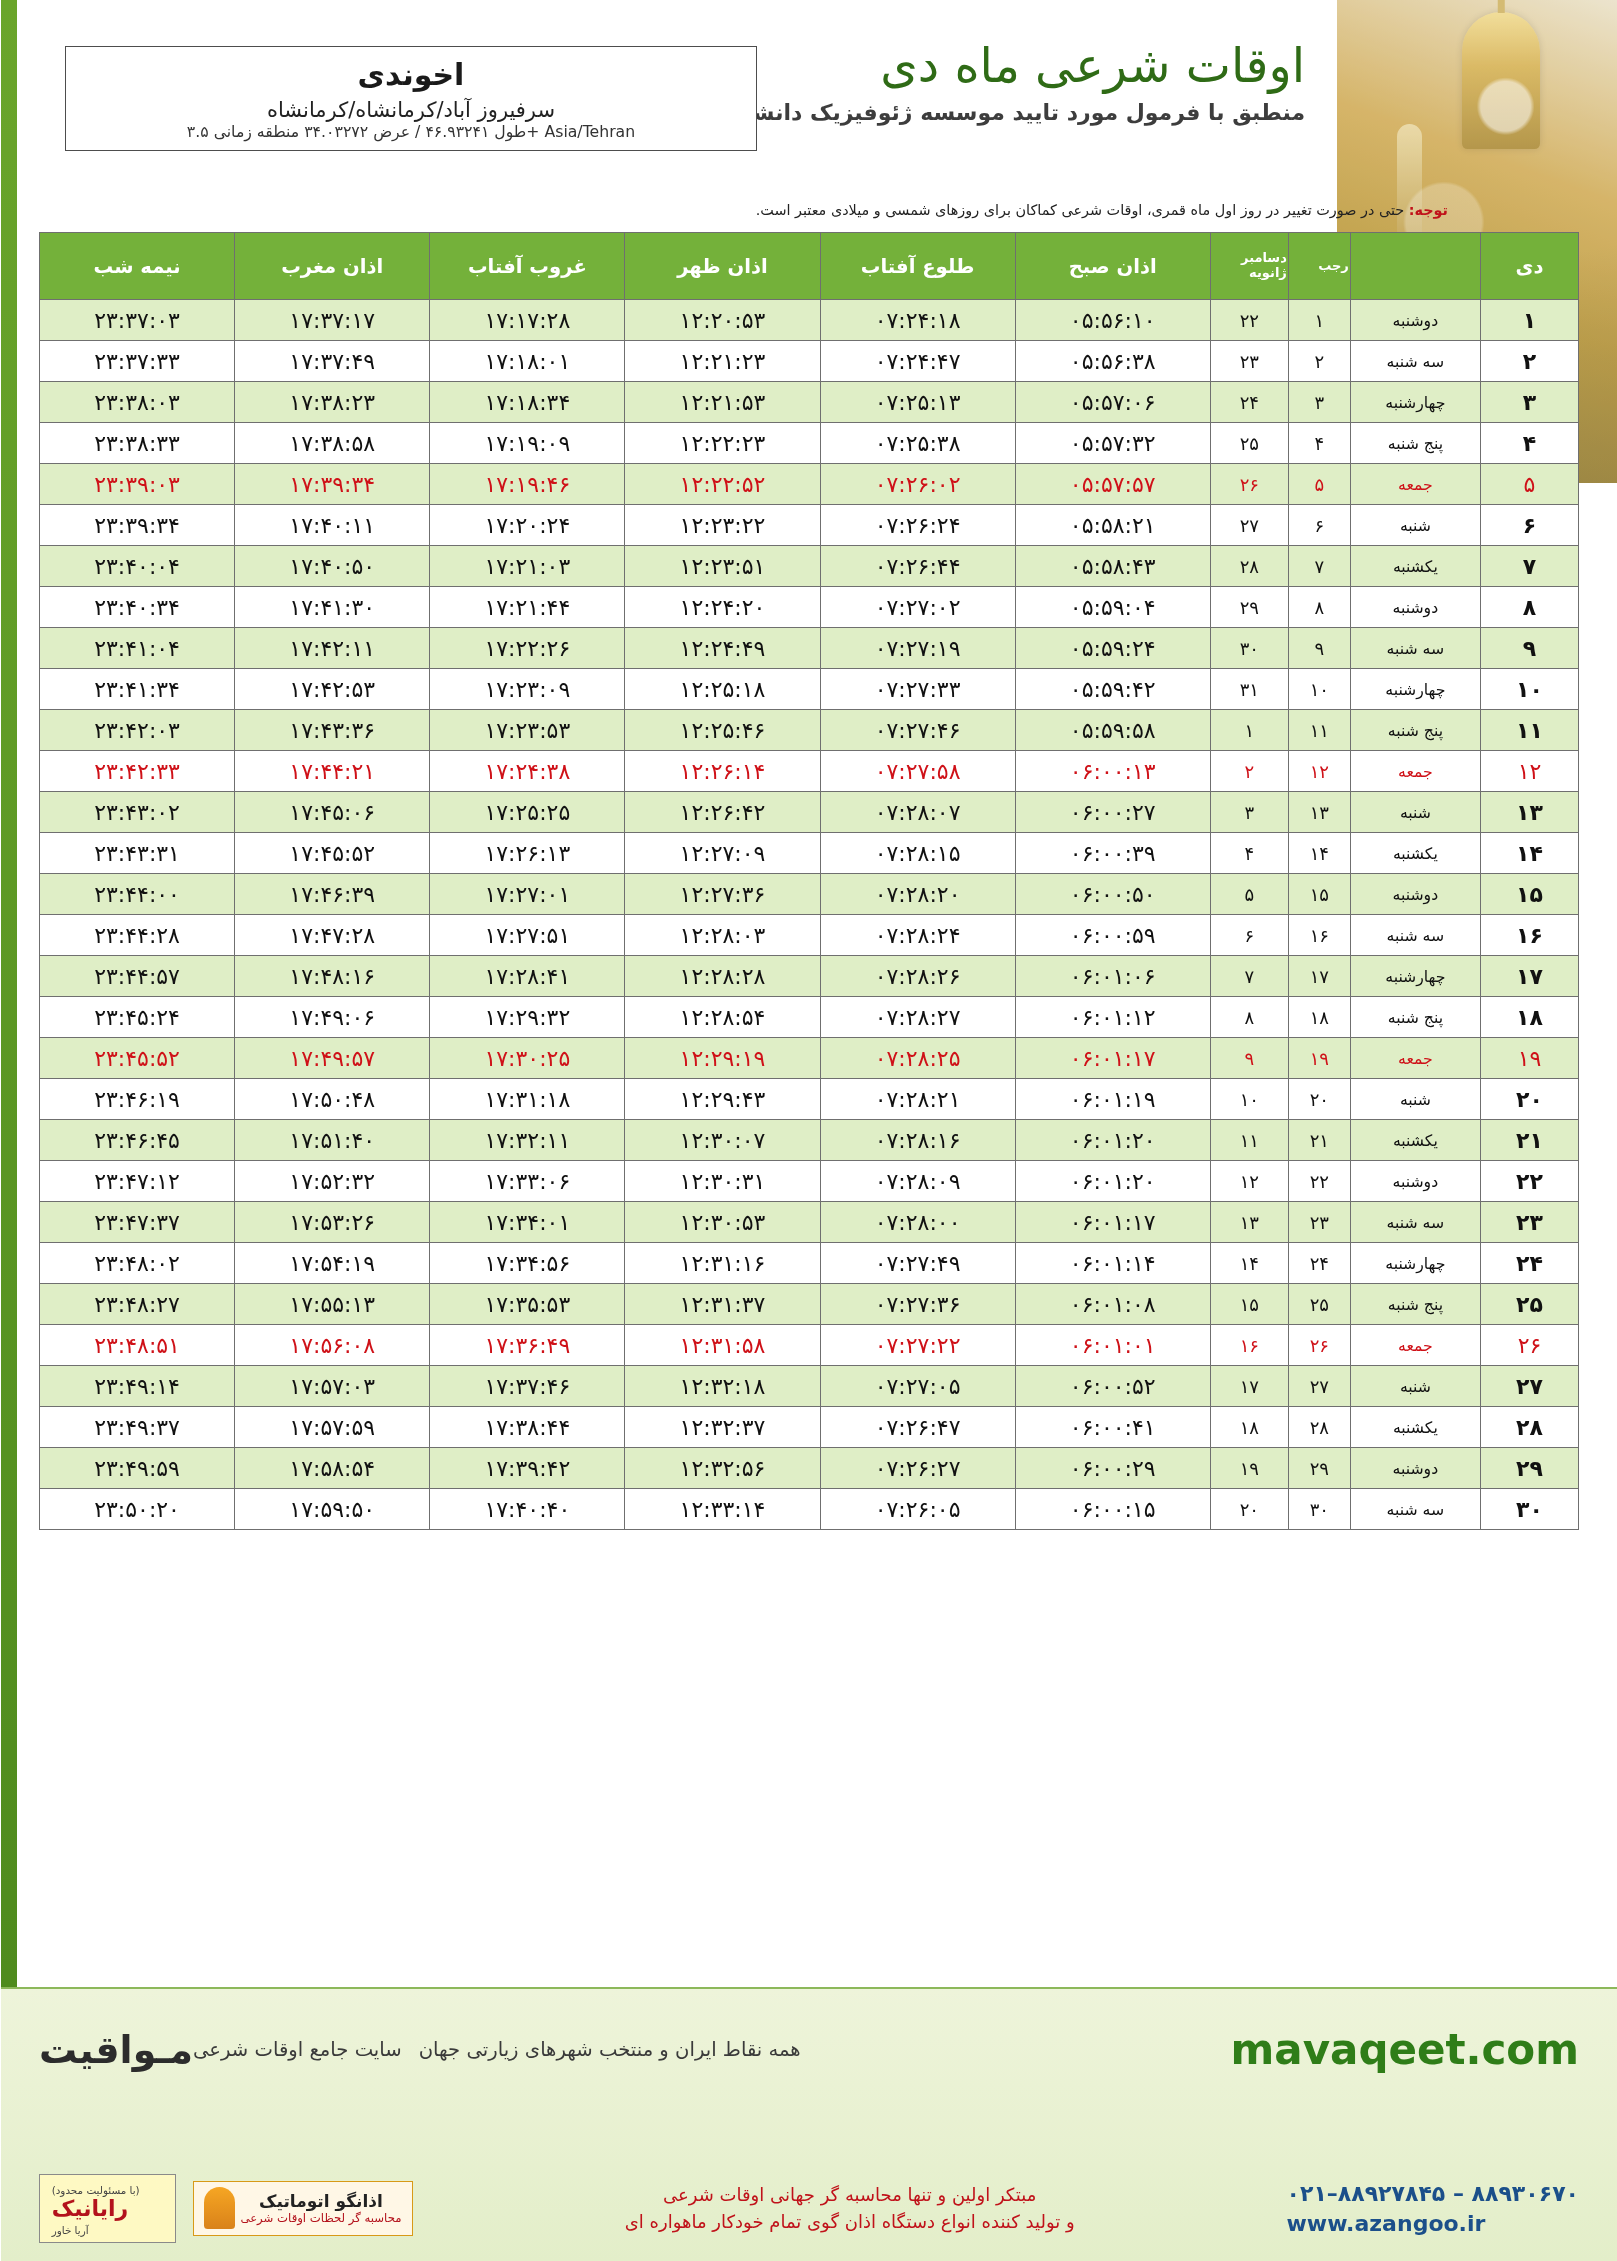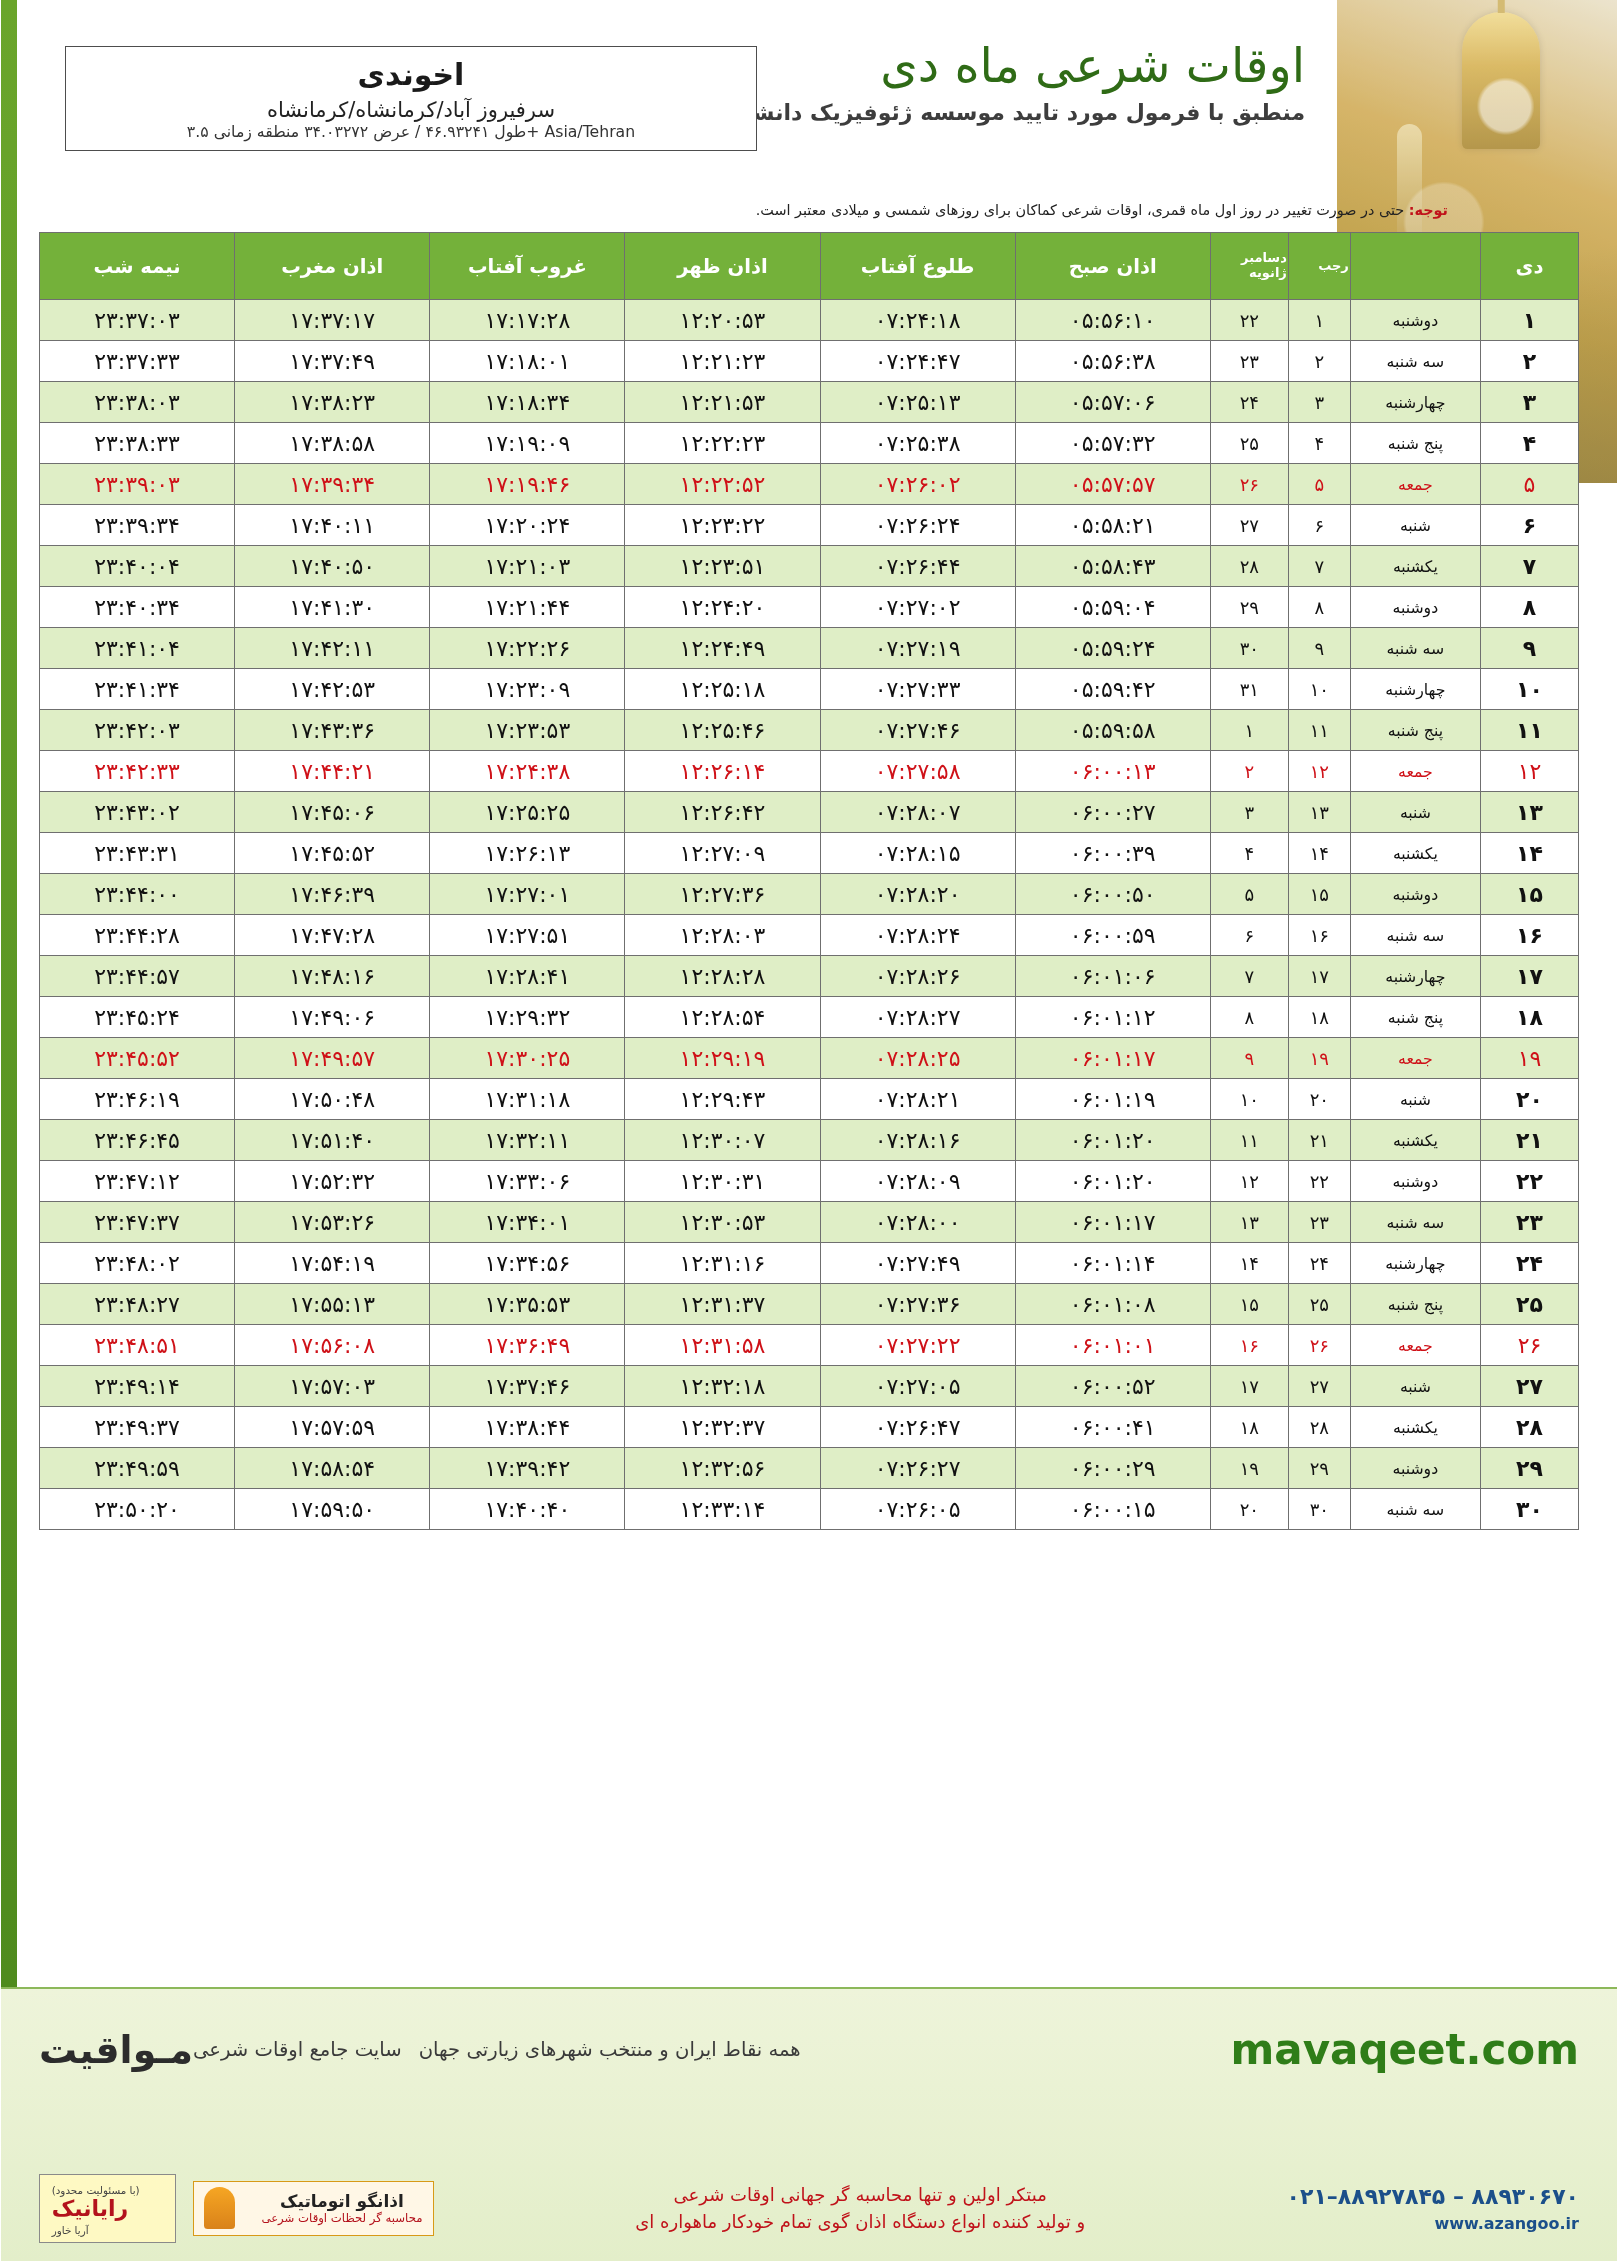--- a/index.html
+++ b/index.html
@@ -127,31 +127,31 @@
   .brand-en {
     font-size:42px; font-weight:700; color:#2f7d18; direction:ltr;
     font-family:"DejaVu Sans","Liberation Sans",sans-serif;
   }
   .footer-bottom {
     position:absolute; bottom:18px; left:39px; right:39px;
     display:flex; align-items:center; justify-content:space-between;
   }
   .contact { direction:ltr; text-align:left; }
   .contact .phone { font-size:22px; font-weight:700; color:#1b4f8a; }
-  .contact .site  { font-size:16px; font-weight:700; color:#1b4f8a; margin-top:5.2px;text-align:right; }
+  .contact .site  { font-size:22px; font-weight:700; color:#1b4f8a; margin-top:5.2px; }
   .tagline { text-align:center; font-size:18px; color:#c0121a; line-height:1.5; }
   .logos { display:flex; align-items:center; gap:17px; }
   .logo-box {
     border:1.3px solid #8a8a8a; background:#fef9c3; padding:6.5px 11.7px;
     text-align:left; min-width:137px;
   }
   .logo-box .l1 { font-size:22px; font-weight:700; color:#b3121c; }
   .logo-box .l2 { font-size:10.4px; color:#444; margin-top:2.6px; }
   .logo-azan {
-    display:flex; align-items:center; gap:26px;
+    display:flex; align-items:center; gap:5px;
     border:1.3px solid #d89a17; background:#fff7e6; padding:5.2px 10.4px;
   }
   .logo-azan .mini-dome{
     width:31px; height:42px; background:linear-gradient(180deg,#f6a623,#d9821a);
     border-radius:15.7px 15.7px 3.9px 3.9px;
   }
   .logo-azan .txt { text-align:center; }
   .logo-azan .t1 { font-size:17px; font-weight:700; color:#222; }
   .logo-azan .t2 { font-size:11.7px; color:#b3121c; }
 </style>

